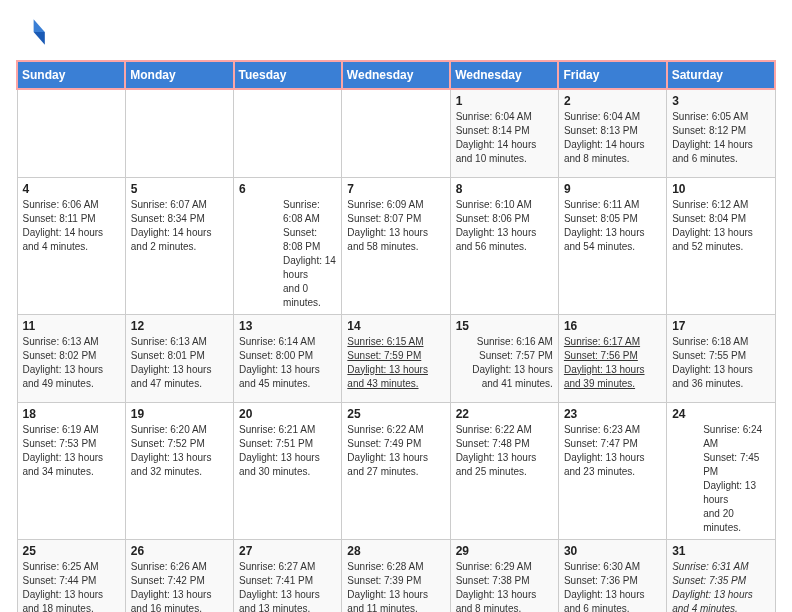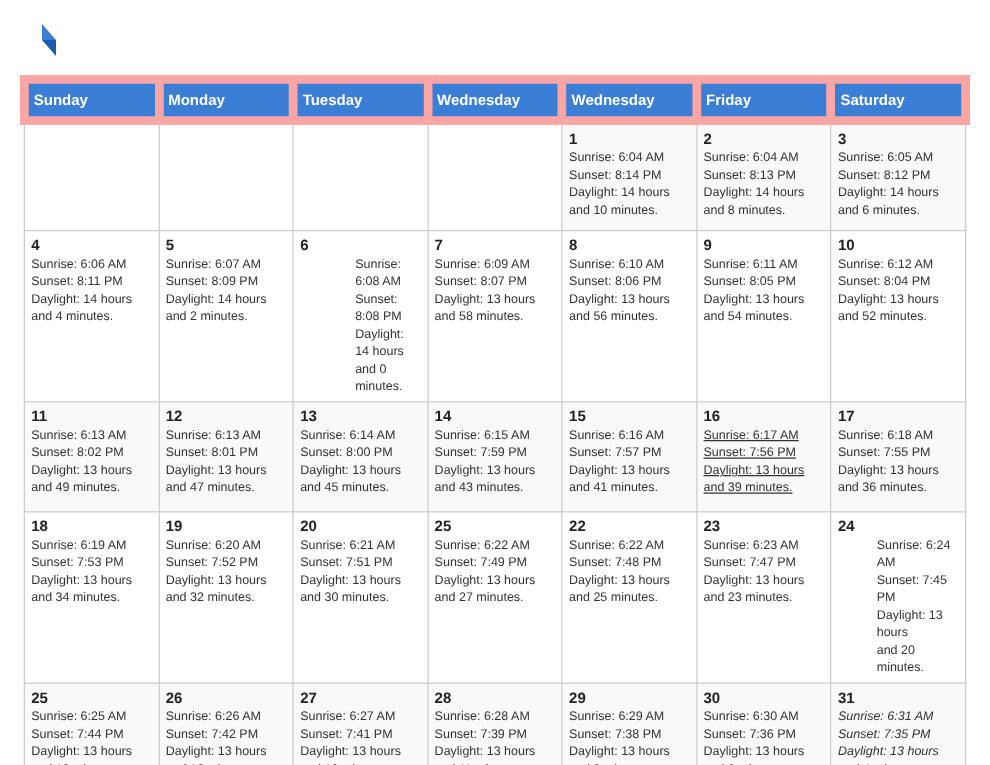--- a/index.html
+++ b/index.html
@@ -47,21 +47,21 @@
       border-collapse: collapse;
       table-layout: fixed;
     }
     thead tr th {
       background-color: #3a7fd5;
       color: #fff;
       font-size: 12px;
       font-weight: bold;
       padding: 6px 4px;
       text-align: left;
-      border: 7px solid #fca5a5;
+      border: 2px solid #fca5a5;
     }
     tbody tr td {
       border: 1px solid #ccc;
       vertical-align: top;
       padding: 4px 5px;
       font-size: 10px;
       color: #333;
       height: 88px;
       background: #fff;
     }
@@ -145,21 +145,21 @@
         <td>
           <div class="day-number">4</div>
           <div class="day-info" style="white-space: pre-line;">Sunrise: 6:06 AM
 Sunset: 8:11 PM
 Daylight: 14 hours
 and 4 minutes.</div>
         </td>
         <td>
           <div class="day-number">5</div>
           <div class="day-info" style="white-space: pre-line;">Sunrise: 6:07 AM
-Sunset: 8:09 PM
+Sunset: 8:34 PM
 Daylight: 14 hours
 and 2 minutes.</div>
         </td>
         <td>
           <div class="day-number">6</div>
           <div class="day-info" style="white-space: pre-line; margin-left: 44px;">Sunrise: 6:08 AM
 Sunset: 8:08 PM
 Daylight: 14 hours
 and 0 minutes.</div>
         </td>
@@ -209,28 +209,28 @@
         </td>
         <td>
           <div class="day-number">13</div>
           <div class="day-info" style="white-space: pre-line;">Sunrise: 6:14 AM
 Sunset: 8:00 PM
 Daylight: 13 hours
 and 45 minutes.</div>
         </td>
         <td>
           <div class="day-number">14</div>
-          <div class="day-info" style="white-space: pre-line;">Sunrise: 6:15 AM
+          <div class="day-info" style="white-space: pre-line; text-decoration: underline;">Sunrise: 6:15 AM
 Sunset: 7:59 PM
 Daylight: 13 hours
 and 43 minutes.</div>
         </td>
         <td>
           <div class="day-number">15</div>
-          <div class="day-info" style="white-space: pre-line;">Sunrise: 6:16 AM
+          <div class="day-info" style="white-space: pre-line; text-align: right;">Sunrise: 6:16 AM
 Sunset: 7:57 PM
 Daylight: 13 hours
 and 41 minutes.</div>
         </td>
         <td>
           <div class="day-number">16</div>
           <div class="day-info" style="white-space: pre-line; text-decoration: underline;">Sunrise: 6:17 AM
 Sunset: 7:56 PM
 Daylight: 13 hours
 and 39 minutes.</div>

